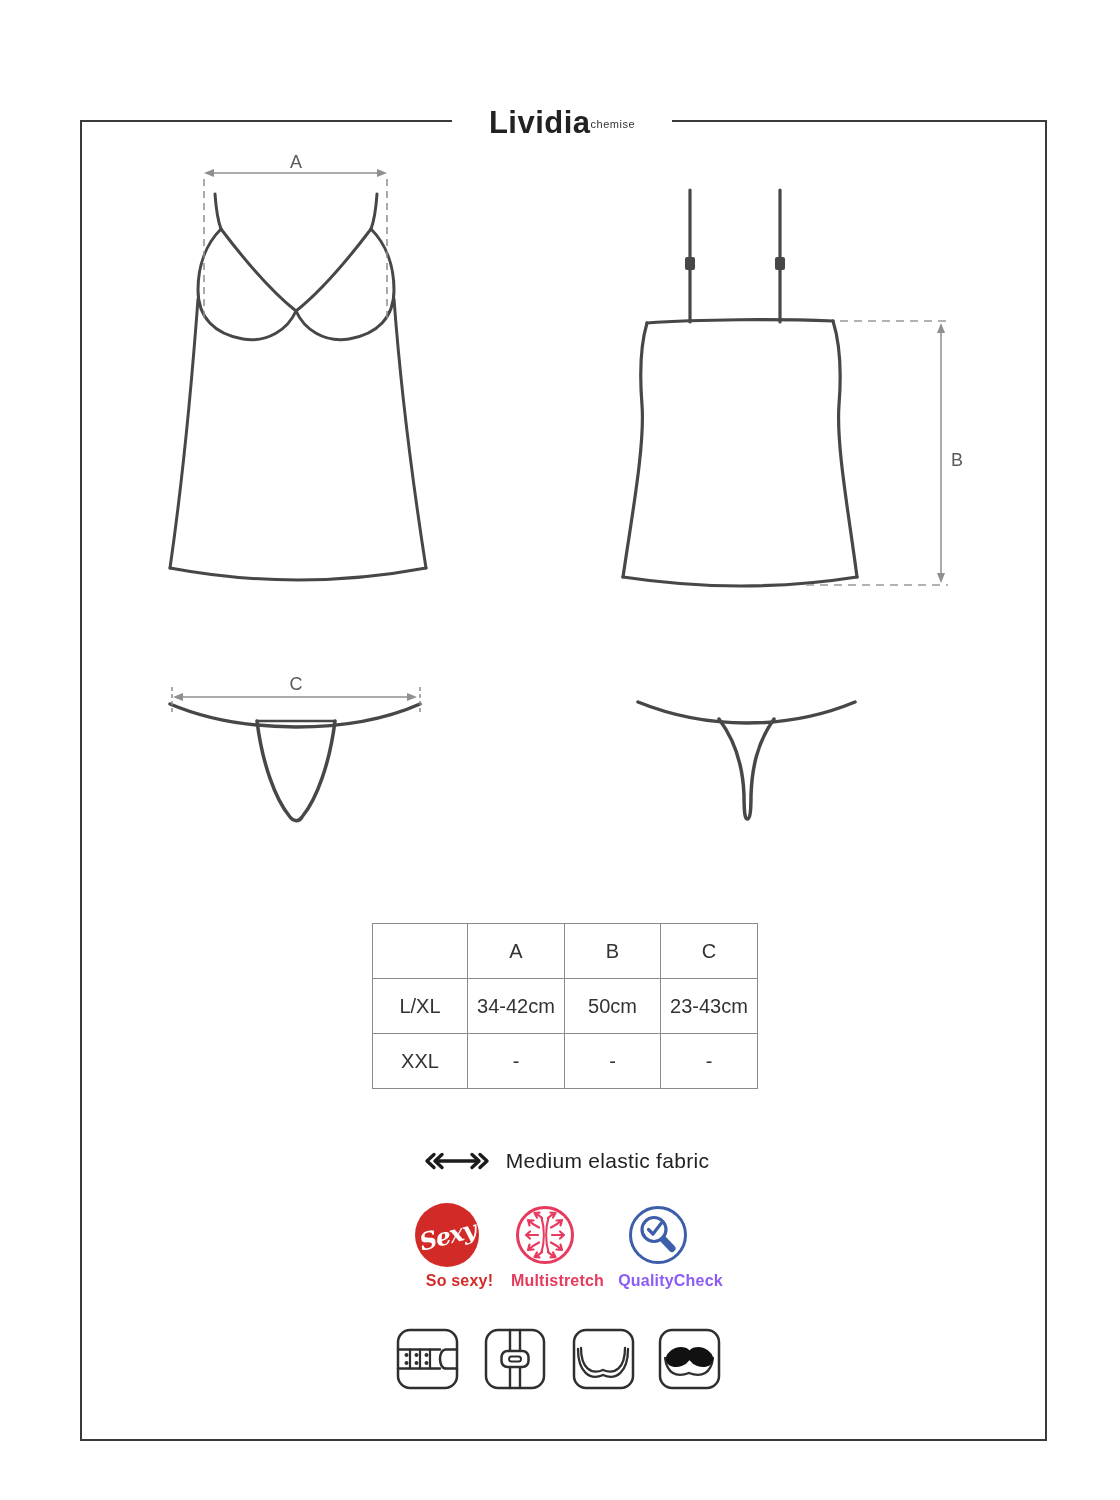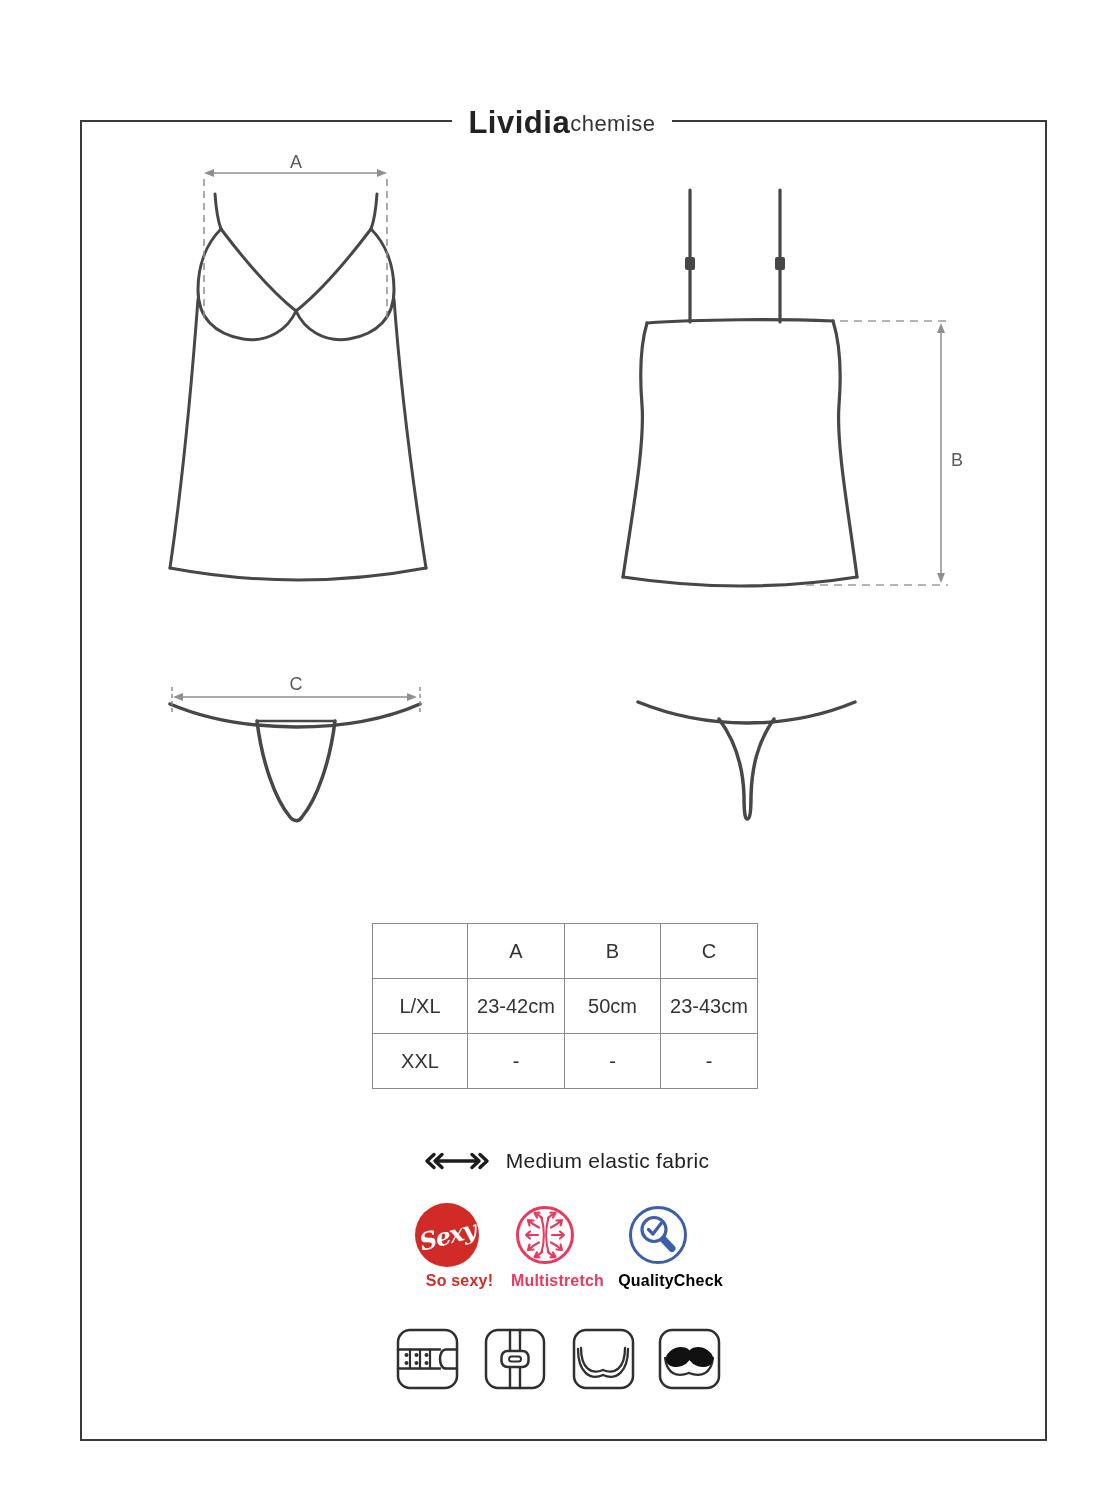--- a/index.html
+++ b/index.html
@@ -10,21 +10,21 @@
   .frame{
     position:absolute;left:80px;top:120px;width:963px;height:1317px;
     border:2px solid #3a3a3a;z-index:1;background:transparent;
   }
   .title-box{
     position:absolute;left:452px;top:84px;width:220px;height:78px;
     background:#ffffff;z-index:3;display:flex;flex-direction:row;
     align-items:center;justify-content:center;
   }
   .title{font-size:31px;font-weight:600;color:#222;letter-spacing:0.5px;line-height:1.05;}
-  .subtitle{font-size:22px;font-weight:400;color:#333;margin-top:2px;letter-spacing:0.5px;}
+  .subtitle{font-size:11px;font-weight:400;color:#333;margin-top:2px;letter-spacing:0.5px;}
   .drawings{position:absolute;left:0;top:0;width:1120px;height:1500px;z-index:2;}
 
   .size-table{
     position:absolute;left:372px;top:923px;z-index:2;
     border-collapse:collapse;table-layout:fixed;width:385px;
   }
   .size-table td{
     border:1px solid #8a8a8a;height:52px;text-align:center;vertical-align:middle;
     font-size:20px;color:#333;background:#fff;
   }
@@ -138,21 +138,21 @@
       </colgroup>
     <tbody>
         <tr>
       <td></td>
       <td>A</td>
       <td>B</td>
       <td>C</td>
     </tr>
     <tr>
       <td>L/XL</td>
-      <td>23-42cm</td>
+      <td>34-42cm</td>
       <td>50cm</td>
       <td>23-43cm</td>
     </tr>
     <tr>
       <td>XXL</td>
       <td>-</td>
       <td>-</td>
       <td>-</td>
     </tr>
   </tbody>
@@ -201,21 +201,21 @@
 
   <div class="badge badge-quality">
     <svg width="62" height="64" viewBox="0 0 62 64">
       <g stroke="#3d5fa9" fill="none" stroke-linecap="round" stroke-linejoin="round">
         <circle cx="31" cy="32" r="27.5" stroke-width="3"></circle>
         <circle cx="27" cy="26.5" r="12" stroke-width="3.2"></circle>
         <path d="M 21.5,26.5 L 26,31 L 34,20.5" stroke-width="3.2"></path>
         <path d="M 36.5,36.5 L 45,45.5" stroke-width="7"></path>
       </g>
     </svg>
-    <div class="label" style="color:#000000">QualityCheck</div>
+    <div class="label" style="color:#8b5cf6">QualityCheck</div>
   </div>
 
   <div class="care-icons">
     <svg class="icon ci-1" width="63" height="62" viewBox="0 0 63 62">
       <g stroke="#2f2f2f" fill="none" stroke-width="2.5" stroke-linecap="round" stroke-linejoin="round">
         <rect x="2" y="2" width="59" height="58" rx="12" fill="#fff"></rect>
         <path d="M 2,21.5 H 44 M 2,40.5 H 44"></path>
         <path d="M 14,21.5 V 40.5 M 24,21.5 V 40.5 M 34,21.5 V 40.5" stroke-width="2.2"></path>
         <g fill="#2f2f2f" stroke="none">
           <circle cx="10.5" cy="27" r="2"></circle>

